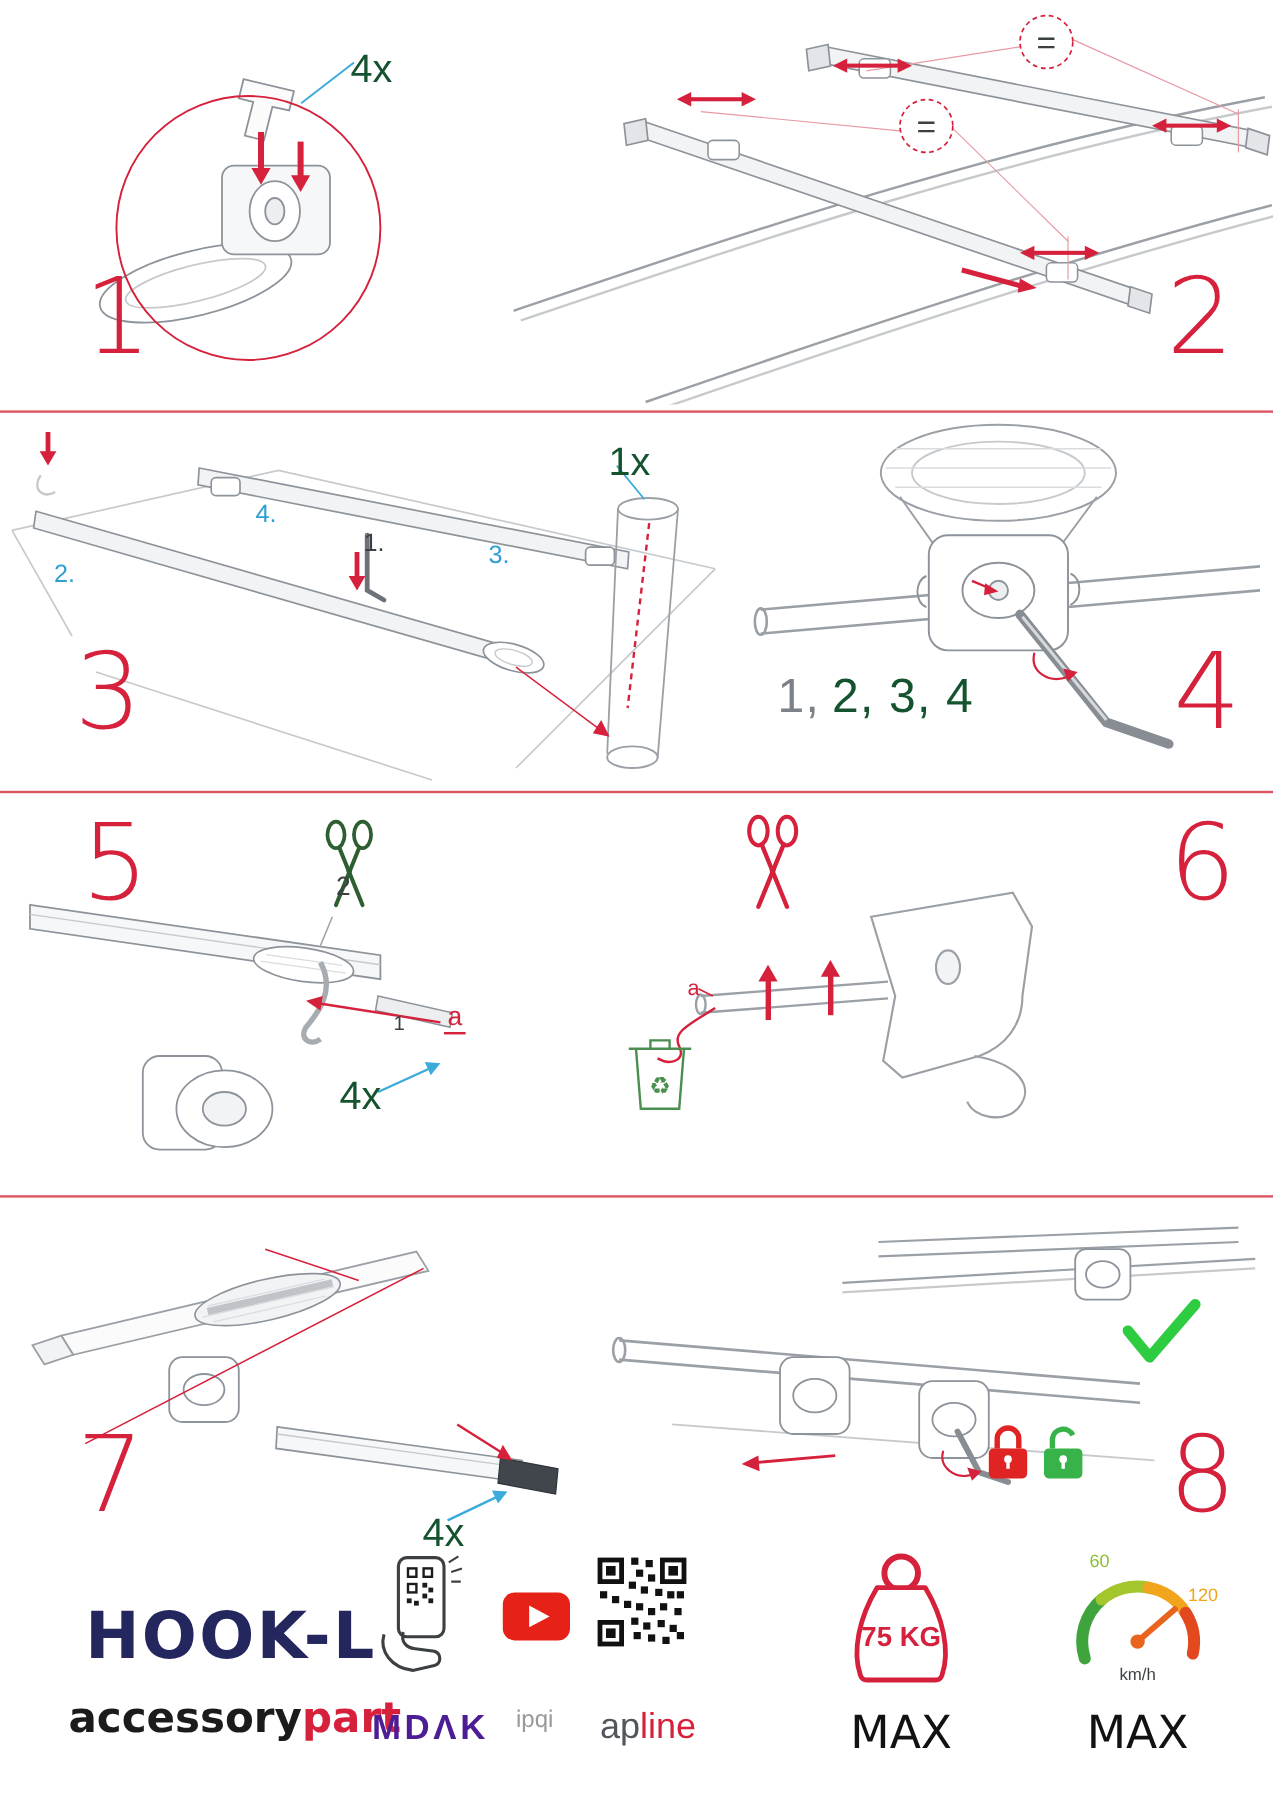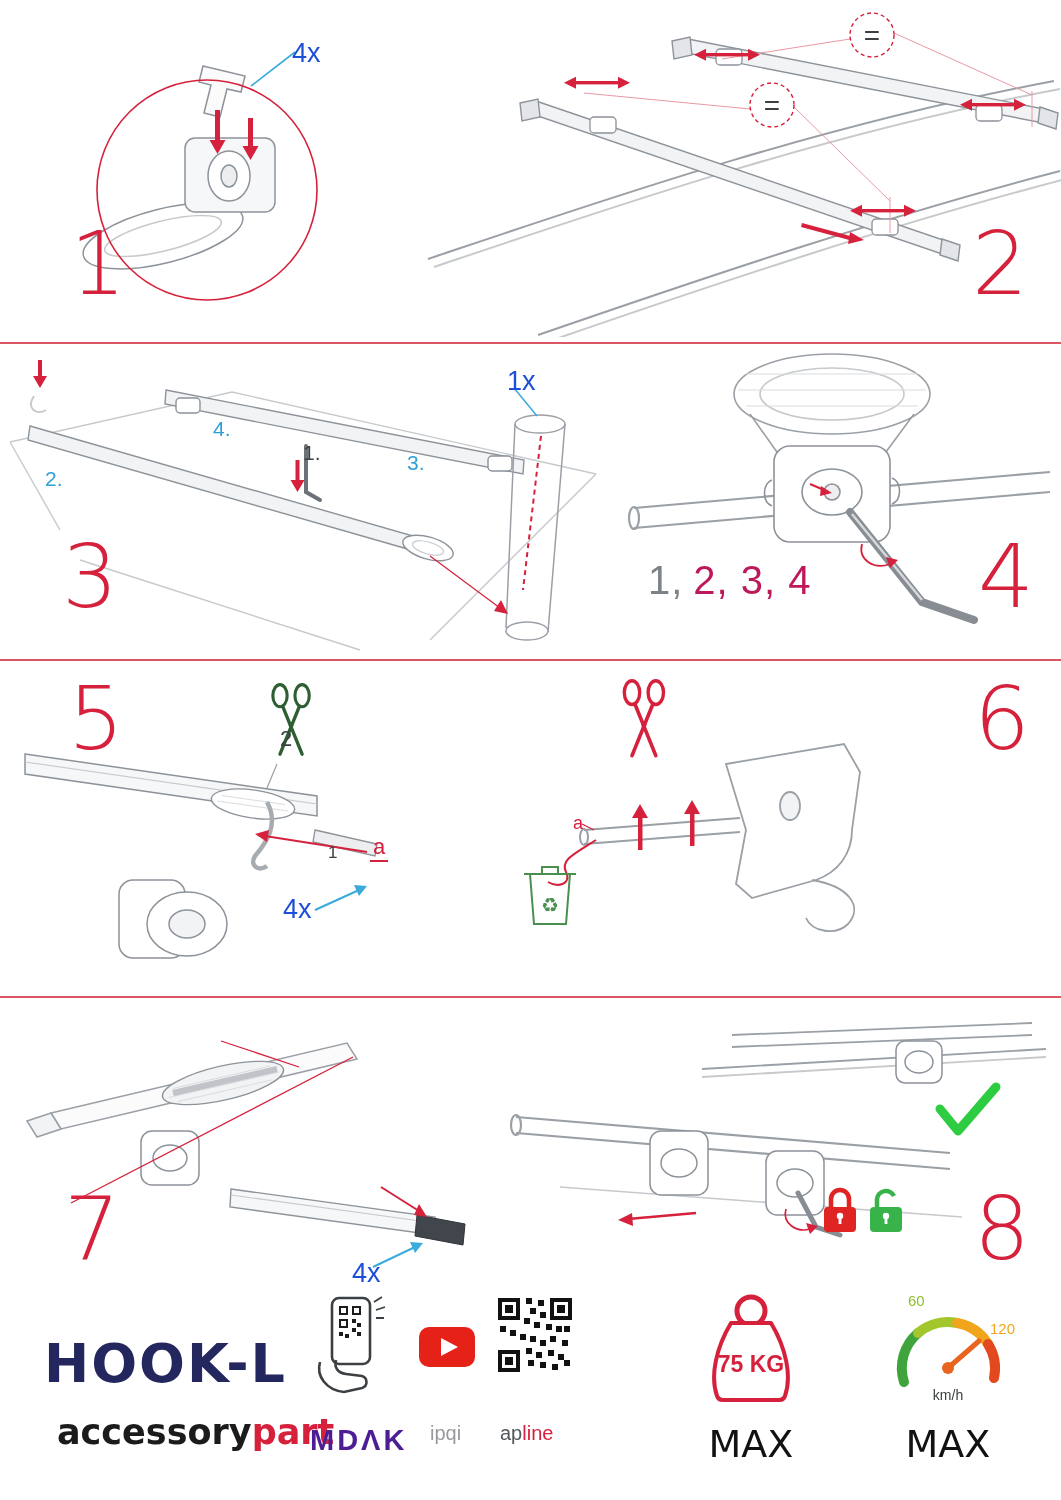--- a/index.html
+++ b/index.html
@@ -4,27 +4,27 @@
 <style>
   * { margin:0; padding:0; box-sizing:border-box; }
   html,body { background:#9aa0a6; }
   .page { position:relative; width:1061px; height:1500px; background:#ffffff; margin:0 auto;
           overflow:hidden; font-family:"Liberation Sans",sans-serif; }
   .abs { position:absolute; }
   svg { display:block; }
   svg text { font-family:"Liberation Sans",sans-serif; }
   .stepnum { position:absolute; font-family:"DejaVu Sans",sans-serif; font-weight:200;
              font-size:88px; line-height:1; color:#d6213c; }
-  .qty { position:absolute; font-size:27px; line-height:1; color:#1d4ed8; }
+  .qty { position:absolute; font-size:33px; line-height:1; color:#14532d; }
   .subnum { position:absolute; font-size:21px; line-height:1; color:#2e9fd4; }
   .dark { color:#3c4043; }
   .divider { position:absolute; left:0; width:1061px; height:2px; background:#dc5562; }
   .seq { position:absolute; font-size:40px; line-height:1; letter-spacing:1px; }
   .seq .g { color:#7d8288; }
-  .seq .b { color:#be185d; margin-left:10px; }
+  .seq .b { color:#14532d; margin-left:10px; }
   .a-label { position:absolute; color:#d6213c; font-size:22px; line-height:1; }
   .footer-max { position:absolute; text-align:center; font-size:38px; font-weight:500;
                 color:#101214; font-family:"DejaVu Sans",sans-serif; }
 </style>
 </head>
 <body>
 
 <div class="page">
 
   <svg width="0" height="0" style="position:absolute">
@@ -344,21 +344,21 @@
 
   <div class="seq" style="left:648px;top:560px">
     <span class="g">1,</span><span class="b">2, 3, 4</span>
   </div>
 
   <div class="abs dark" style="left:280px;top:726px;font-size:22px">2</div>
   <div class="abs dark" style="left:328px;top:843px;font-size:17px">1</div>
   <div class="a-label" style="left:370px;top:836px;border-bottom:2px solid #d6213c;padding:0 3px 2px">a</div>
   <div class="a-label" style="left:573px;top:814px;font-size:18px">a</div>
 
-  <div class="abs" style="left:44px;top:1332px;font-size:54px;font-weight:600;letter-spacing:2px;color:#23275e;font-family:'DejaVu Sans',sans-serif">HOOK-L</div>
+  <div class="abs" style="left:71px;top:1332px;font-size:54px;font-weight:600;letter-spacing:2px;color:#23275e;font-family:'DejaVu Sans',sans-serif">HOOK-L</div>
   <div class="abs" style="left:57px;top:1412px;font-size:35px;font-weight:600;font-family:'DejaVu Sans',sans-serif">
     <span style="color:#1b1b1b">accessory</span><span style="color:#d6213c">part</span>
   </div>
 
   <svg class="abs" style="left:308px;top:1292px" width="84" height="108" viewBox="0 0 84 108">
     <rect x="24" y="6" width="38" height="66" rx="7" stroke="#3c4043" stroke-width="2.6" fill="#fff"></rect>
     <g fill="#1a1c1e">
       <rect x="31" y="14" width="9" height="9"></rect>
         <rect x="33" y="16" width="5" height="5" fill="#fff"></rect>
       <rect x="44" y="14" width="9" height="9"></rect>
@@ -417,21 +417,21 @@
         <rect x="32" y="64" width="6" height="6"></rect>
       <rect x="44" y="66" width="6" height="6"></rect>
         <rect x="56" y="68" width="6" height="6"></rect>
         <rect x="68" y="64" width="6" height="6"></rect>
         <rect x="68" y="30" width="6" height="6"></rect>
     </g>
   </svg>
 
   <div class="abs" style="left:310px;top:1424px;font-size:29px;font-weight:bold;letter-spacing:3px;color:#4c1d95">MDΛK</div>
   <div class="abs" style="left:430px;top:1422px;font-size:20px;color:#97999d">ipqi</div>
-  <div class="abs" style="left:500px;top:1422px;font-size:20px">
+  <div class="abs" style="left:500px;top:1422px;font-size:30px">
     <span style="color:#53575c">ap</span><span style="color:#d6213c">line</span>
   </div>
 
   <svg class="abs" style="left:688px;top:1290px" width="126" height="122" viewBox="0 0 126 122">
     <circle cx="63" cy="21" r="14" fill="none" stroke="#d6213c" stroke-width="5"></circle>
     <path d="M43,33 C28,58 22,86 29,106 a6,6 0 0 0 6,4 h56 a6,6 0 0 0 6,-4 C104,86 98,58 83,33 Z" fill="#fff" stroke="#d6213c" stroke-width="4" stroke-linejoin="round"></path>
     <text x="63" y="82" text-anchor="middle" font-size="23" font-weight="bold" fill="#d6213c">75 KG</text>
   </svg>
   <div class="footer-max" style="left:688px;top:1422px;width:126px">MAX</div>
 

